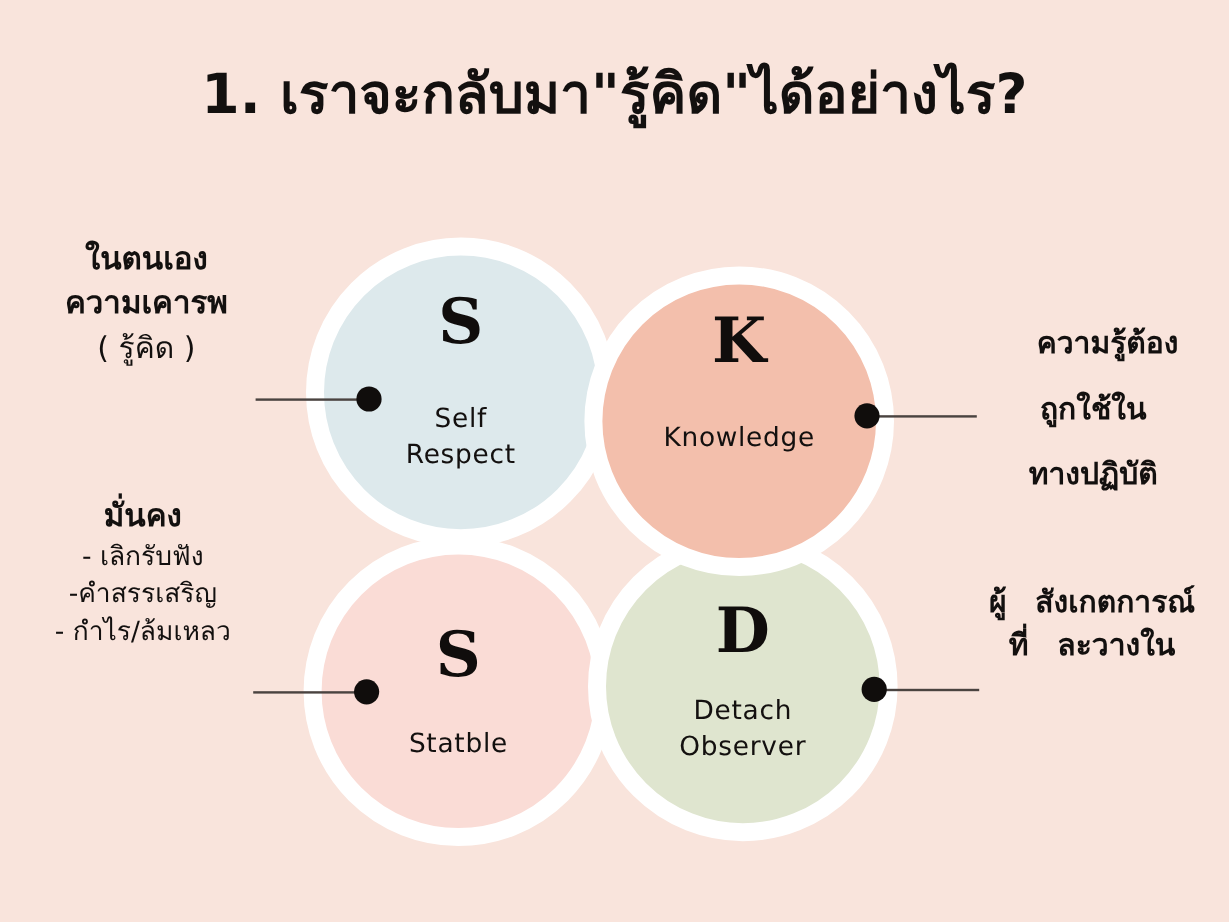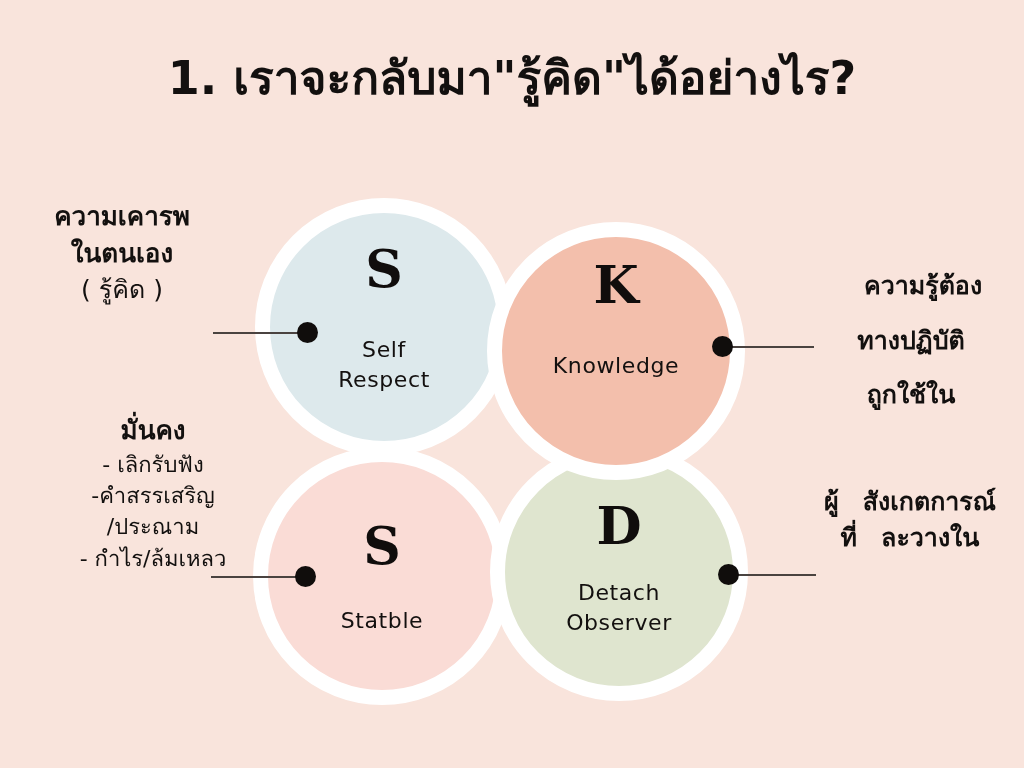--- a/index.html
+++ b/index.html
@@ -150,21 +150,20 @@
     width: 220px;
     text-align: center;
   }
   #note-self-respect .head { font-weight: 700; font-size: 26px; }
   #note-self-respect .sub  { font-weight: 400; font-size: 25px; }
 
   #note-stable {
     left: 0px; top: 412px;
     width: 238px;
     text-align: center;
-    margin-left: 34px;
   }
   #note-stable .head { font-weight: 700; font-size: 26px; }
   #note-stable .sub  { font-weight: 400; font-size: 22px; }
 
   #note-knowledge {
     left: 806px; top: 268px;
     width: 210px;
     text-align: center;
   }
 
@@ -218,35 +217,34 @@
   <div class="dot" id="dot-knowledge"></div>
 
   <div class="leader" id="leader-statble"></div>
   <div class="dot" id="dot-statble"></div>
 
   <div class="leader" id="leader-detach"></div>
   <div class="dot" id="dot-detach"></div>
 </div>
 
 <div class="note" id="note-self-respect">
+  <div class="line head">ในตนเอง</div>
   <div class="line head">ความเคารพ</div>
-  <div class="line head">ในตนเอง</div>
   <div class="line sub">( รู้คิด )</div>
 </div>
 
 <div class="note" id="note-stable">
   <div class="line head">มั่นคง</div>
   <div class="line sub">- เลิกรับฟัง</div>
   <div class="line sub">-คำสรรเสริญ</div>
-  <div class="line sub">/ประณาม</div>
   <div class="line sub">- กำไร/ล้มเหลว</div>
 </div>
 
 <div class="note" id="note-knowledge">
   <div class="line"><span class="b">ความรู้</span><span class="r">ต้อง</span></div>
+  <div class="line r">ถูกใช้ใน</div>
   <div class="line r">ทางปฏิบัติ</div>
-  <div class="line r">ถูกใช้ใน</div>
 </div>
 
 <div class="note" id="note-detach">
   <div class="line"><span class="r">ผู้</span><span class="b">สังเกต</span><span class="r">การณ์</span></div>
   <div class="line"><span class="r">ที่</span><span class="b">ละวาง</span><span class="r">ใน</span></div>
 </div>
 
 </body></html>

